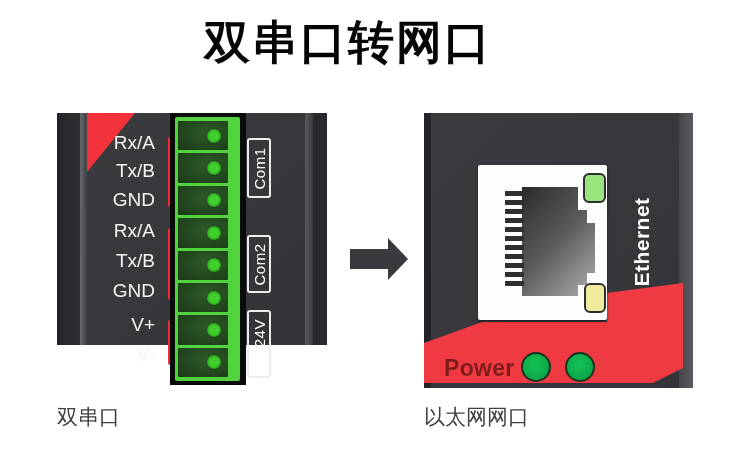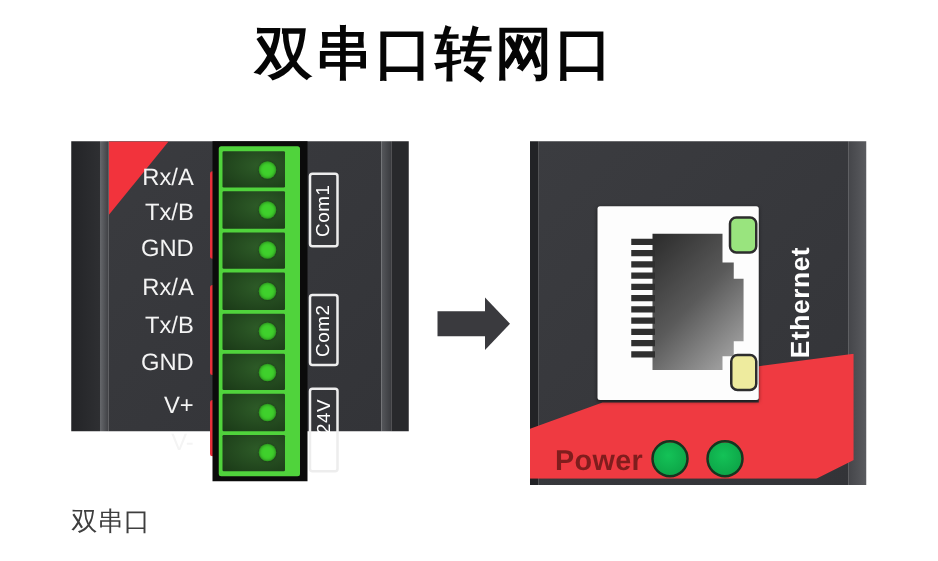--- a/index.html
+++ b/index.html
@@ -200,14 +200,15 @@
     <div class="ethernet-label">
       <span>Ethernet</span>
     </div>
 
     <div class="led-text power-text">Power</div>
     <div class="led-circle led-power"></div>
     <div class="led-circle led-link"></div>
   </div>
 
   <div class="caption caption-left">双串口</div>
+  <div class="caption caption-right">以太网网口</div>
 
 </div>
 
 </body></html>

